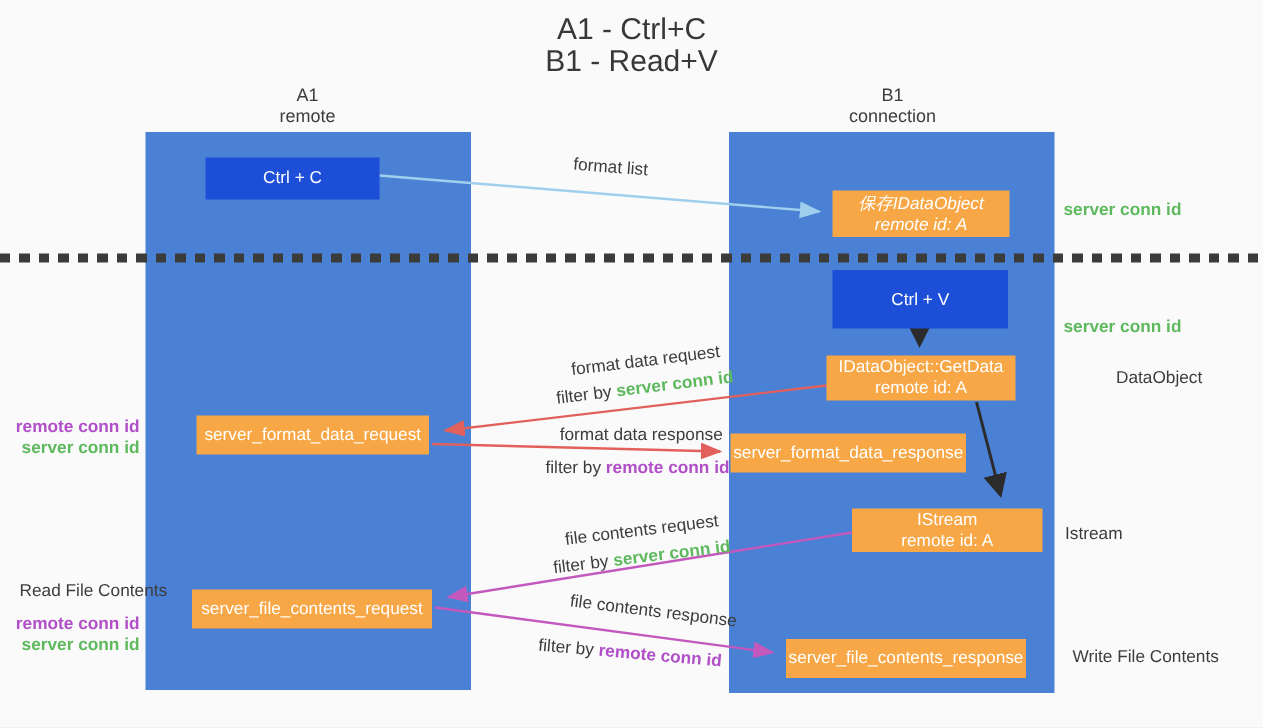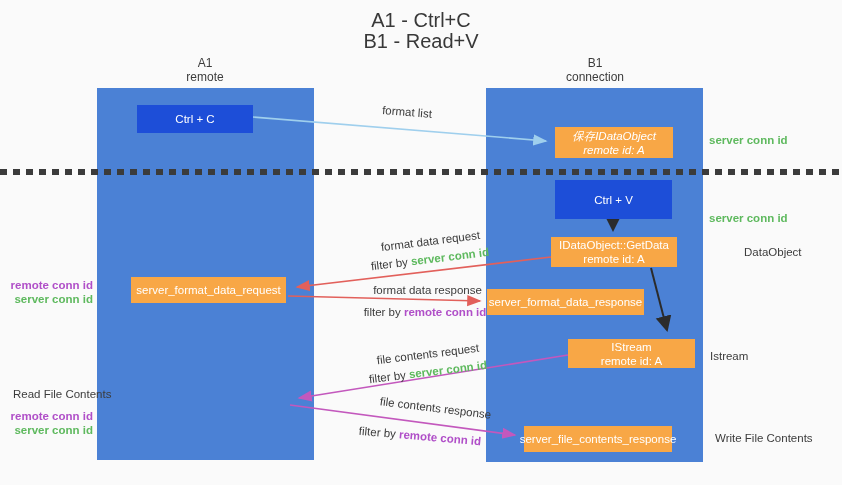--- a/index.html
+++ b/index.html
@@ -117,22 +117,25 @@
   </div>
 
   <div class="abs node orange" style="left:131px;top:277px;width:155px;height:26px;">
     <span>server_format_data_request</span>
   </div>
 
   <div class="abs node orange" style="left:487px;top:289px;width:157px;height:26px;">
     <span>server_format_data_response</span>
   </div>
 
+  <div class="abs node orange" style="left:128px;top:393px;width:160px;height:26px;">
+    <span>server_file_contents_request</span>
+  </div>
 
-  <div class="abs node orange" style="left:524px;top:426px;width:148px;height:26px;">
+  <div class="abs node orange" style="left:524px;top:426px;width:160px;height:26px;">
     <span>server_file_contents_response</span>
   </div>
 
   <div class="abs lbl center dark-t rot-p4" style="left:352px;top:106px;width:110px;">format list</div>
 
   <div class="abs lbl center dark-t rot-n7" style="left:363px;top:235px;width:135px;">format data request</div>
   <div class="abs lbl center rot-n7" style="left:350px;top:253px;width:160px;">
     <span class="dark-t">filter by </span><span class="green-t">server conn id</span>
   </div>
 

